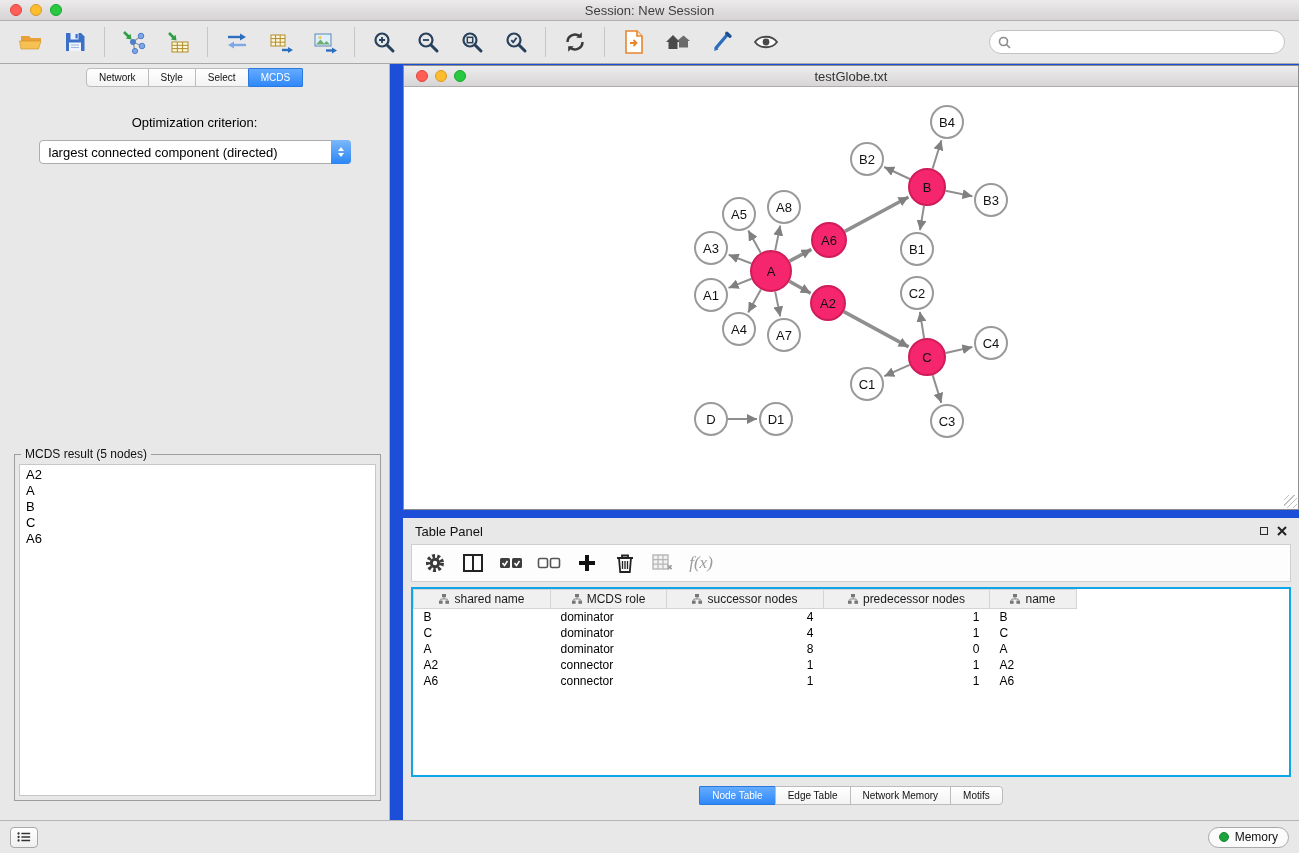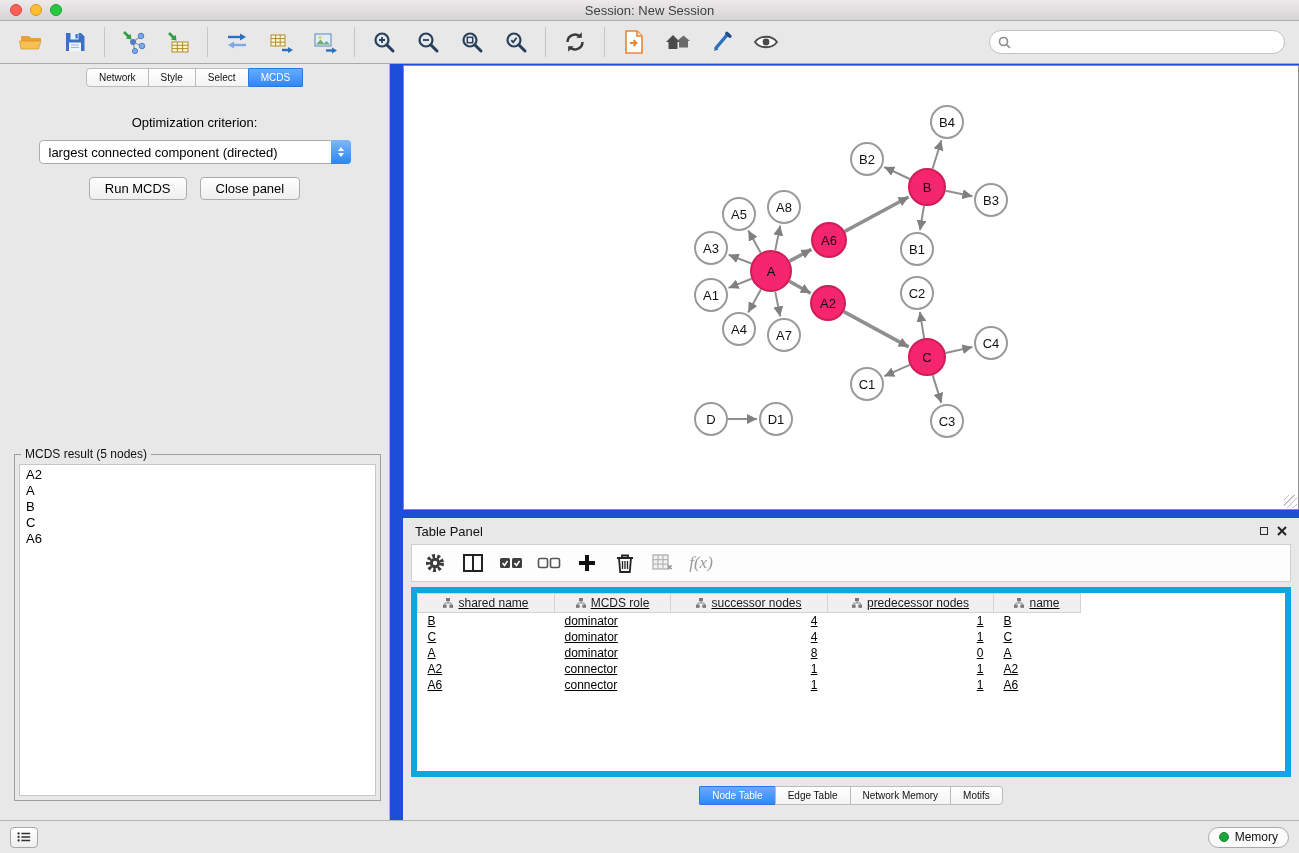--- a/index.html
+++ b/index.html
@@ -71,21 +71,21 @@
     background:repeating-linear-gradient(135deg, transparent 0 3px, #c0c0c0 3px 4px); }
 
   
   .table-panel { position:absolute; left:403px; top:518px; width:896px; height:302px; background:#e9e8e8; }
   .tp-header { height:26px; display:flex; align-items:center; padding:0 12px; font-size:13px; color:#111; }
   .tp-toolbar { margin:0 8px; height:38px; background:#fdfdfd; border:1px solid #cfcfcf;
     display:flex; align-items:center; padding:0 4px; }
   .tp-tool { width:38px; height:32px; display:flex; align-items:center; justify-content:center;
     background:none; border:none; padding:0; }
   .fx { font-family:"Liberation Serif", serif; font-style:italic; color:#9b9b9b; font-size:17px; }
-  .tp-table-wrap { margin:5px 8px 0; background:#fff; border:6px solid #0ea5e9; height:190px; overflow:hidden;text-decoration:underline; }
+  .tp-table-wrap { margin:5px 8px 0; background:#fff; border:2px solid #0ea5e9; height:190px; overflow:hidden; }
   table.node-table { border-collapse:collapse; table-layout:fixed; width:663px; font-size:12px; }
   .node-table th { background:#f1f0f0; border:1px solid #d4d4d4; height:19px; font-weight:normal;
     font-size:12px; color:#1a1a1a; padding:0 4px; }
   .th-inner { display:flex; align-items:center; justify-content:center; gap:5px; }
   .node-table td { height:16px; padding:0 10px; white-space:nowrap; color:#000; }
   .node-table td.num { text-align:right; }
   .tp-tabs { display:flex; justify-content:center; margin-top:9px; }
 
   
   .statusbar { position:absolute; left:0; bottom:0; width:100%; height:33px; background:#e9e8e8;
@@ -255,37 +255,41 @@
         <span class="seg-tab active">MCDS</span>
       </div>
     <div class="opt-label">Optimization criterion:</div>
     <div class="dropdown">
       <span>largest connected component (directed)</span>
       <span class="stepper">
           <span class="tri-up"></span>
           <span class="tri-down"></span>
         </span>
     </div>
-    <div class="cp-buttons">
-      <button class="mac-btn">Run MCDS</button>
-      <button class="mac-btn">Close panel</button>
-    </div>
     <div class="result-box">
       <span class="result-legend">MCDS result (5 nodes)</span>
       <div class="result-list">
           <div class="result-item">A2</div>
           <div class="result-item">A</div>
           <div class="result-item">B</div>
           <div class="result-item">C</div>
           <div class="result-item">A6</div>
         </div>
     </div>
   </div>
 
   <div class="network-window">
+    <div class="nw-titlebar">
+      <div class="nw-lights">
+        <span class="light red"></span>
+        <span class="light yellow"></span>
+        <span class="light green"></span>
+      </div>
+      <span>testGlobe.txt</span>
+    </div>
     <div class="nw-canvas">
       <svg class="graph" width="894" height="421">
           <defs>
             <marker id="arw" markerUnits="userSpaceOnUse" markerWidth="12" markerHeight="10" refX="10" refY="5" orient="auto">
               <path d="M0 0 L10 5 L0 10 Z" fill="#808080"></path>
             </marker>
           </defs>
           <line x1="356.7" y1="164.7" x2="344.3" y2="142.6" stroke="#8f8f8f" stroke-width="2" marker-end="url(#arw)"></line>
           <line x1="371.2" y1="162.4" x2="376.2" y2="137.6" stroke="#8f8f8f" stroke-width="2" marker-end="url(#arw)"></line>
           <line x1="347.4" y1="175.5" x2="324.7" y2="166.8" stroke="#8f8f8f" stroke-width="2" marker-end="url(#arw)"></line>

